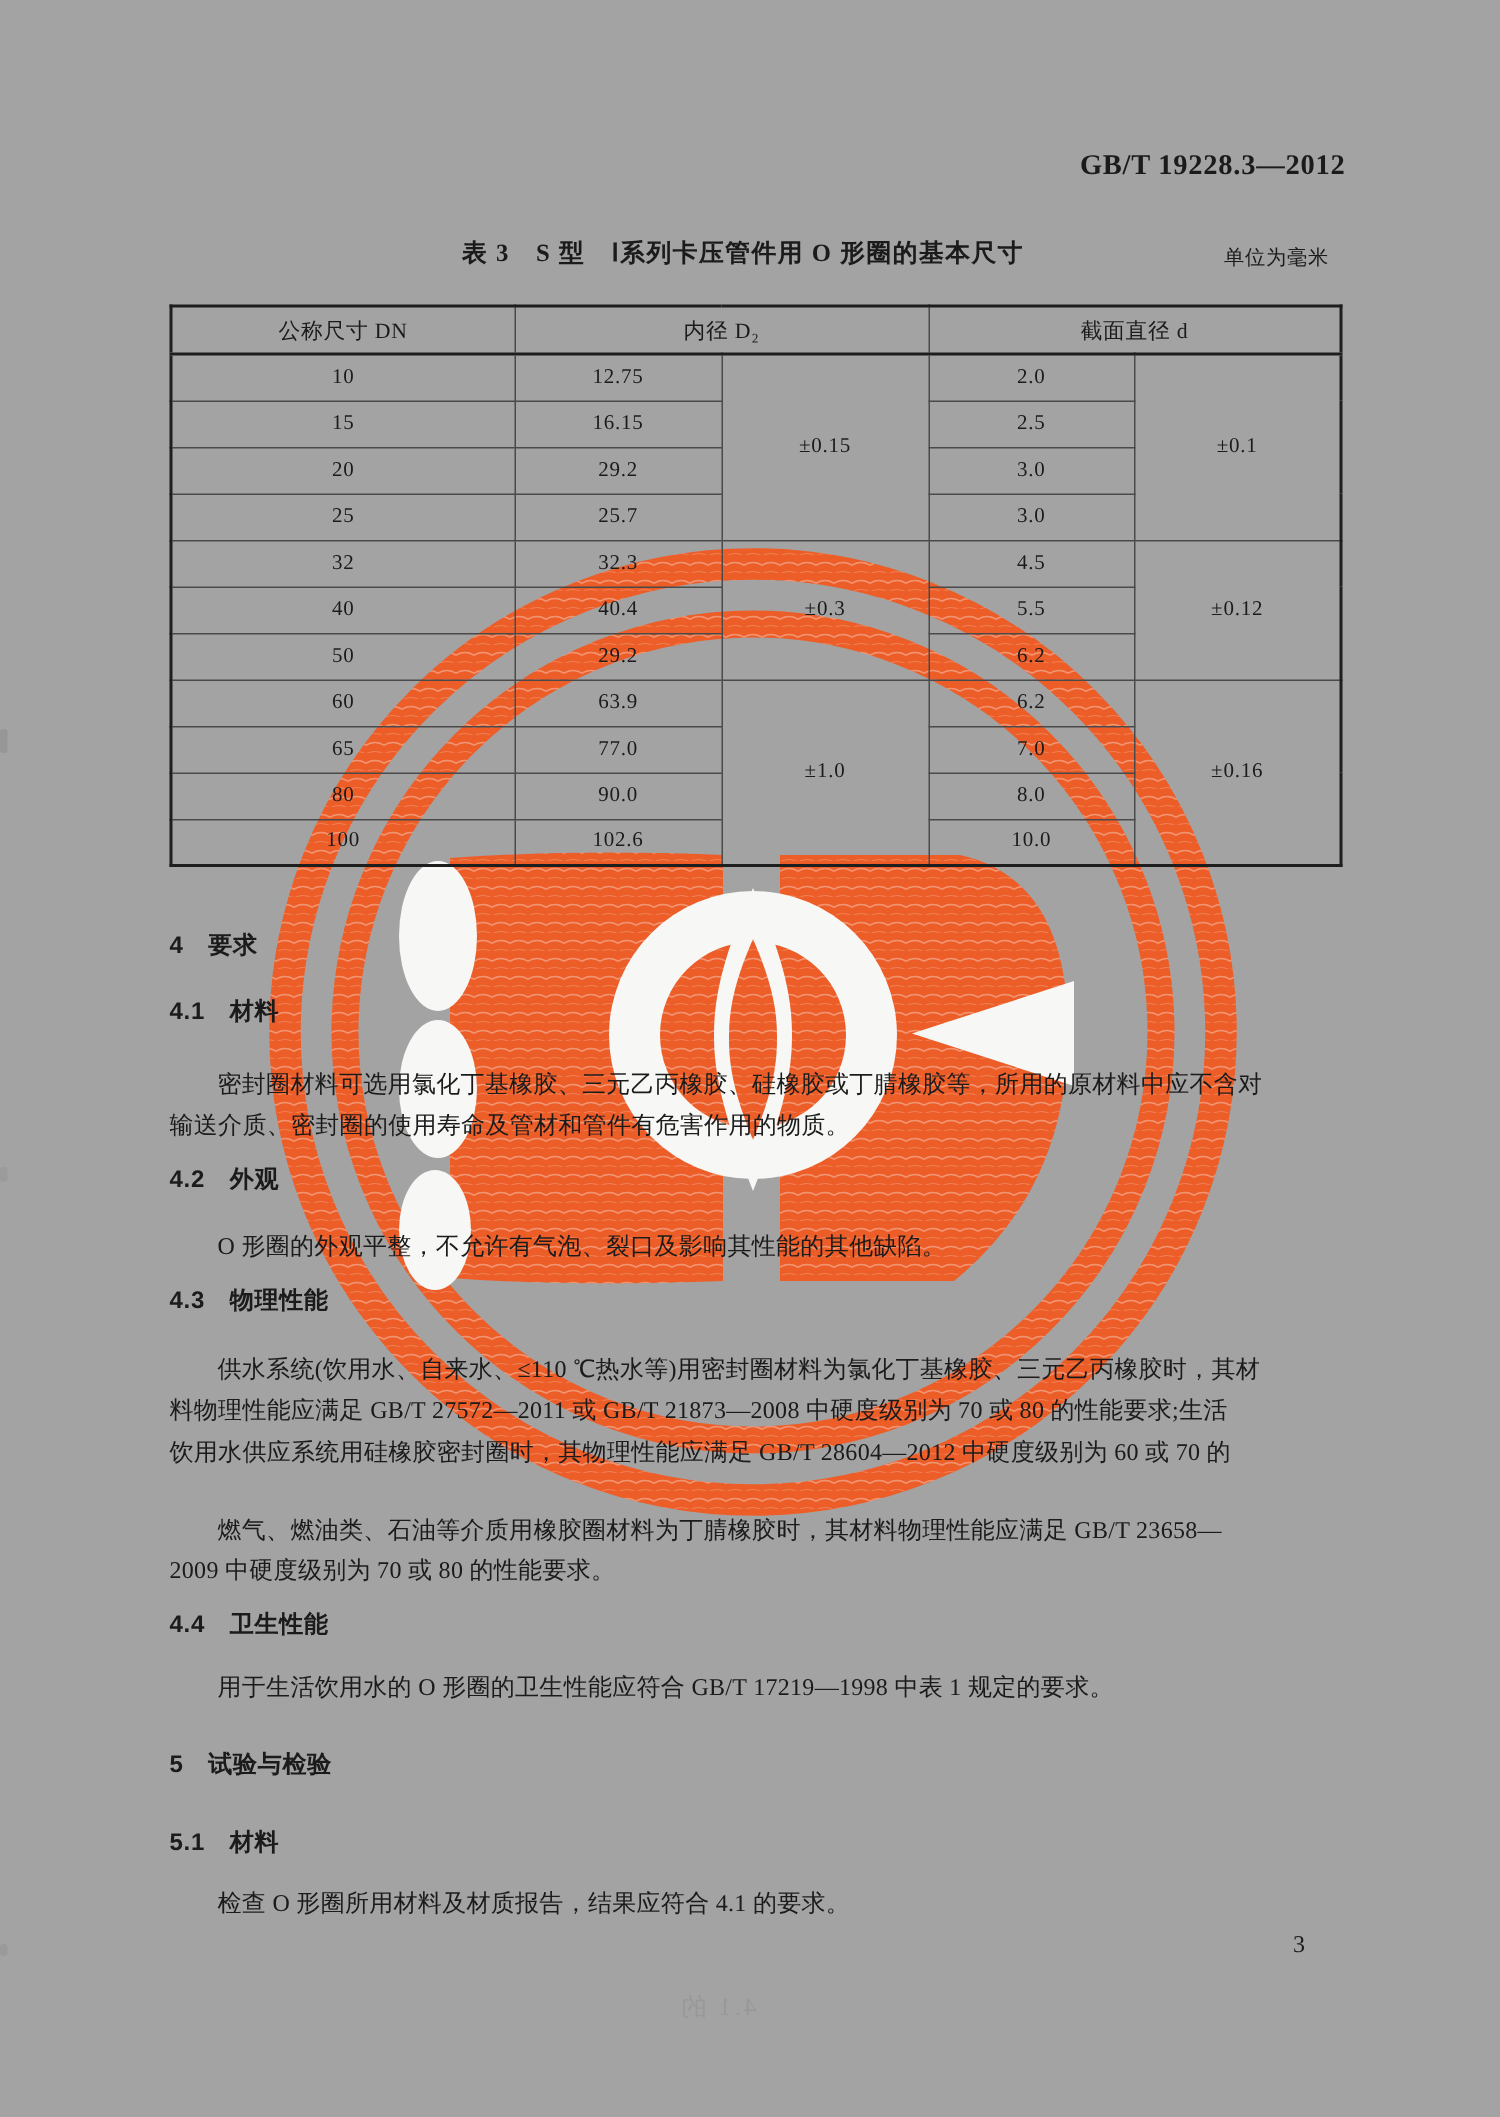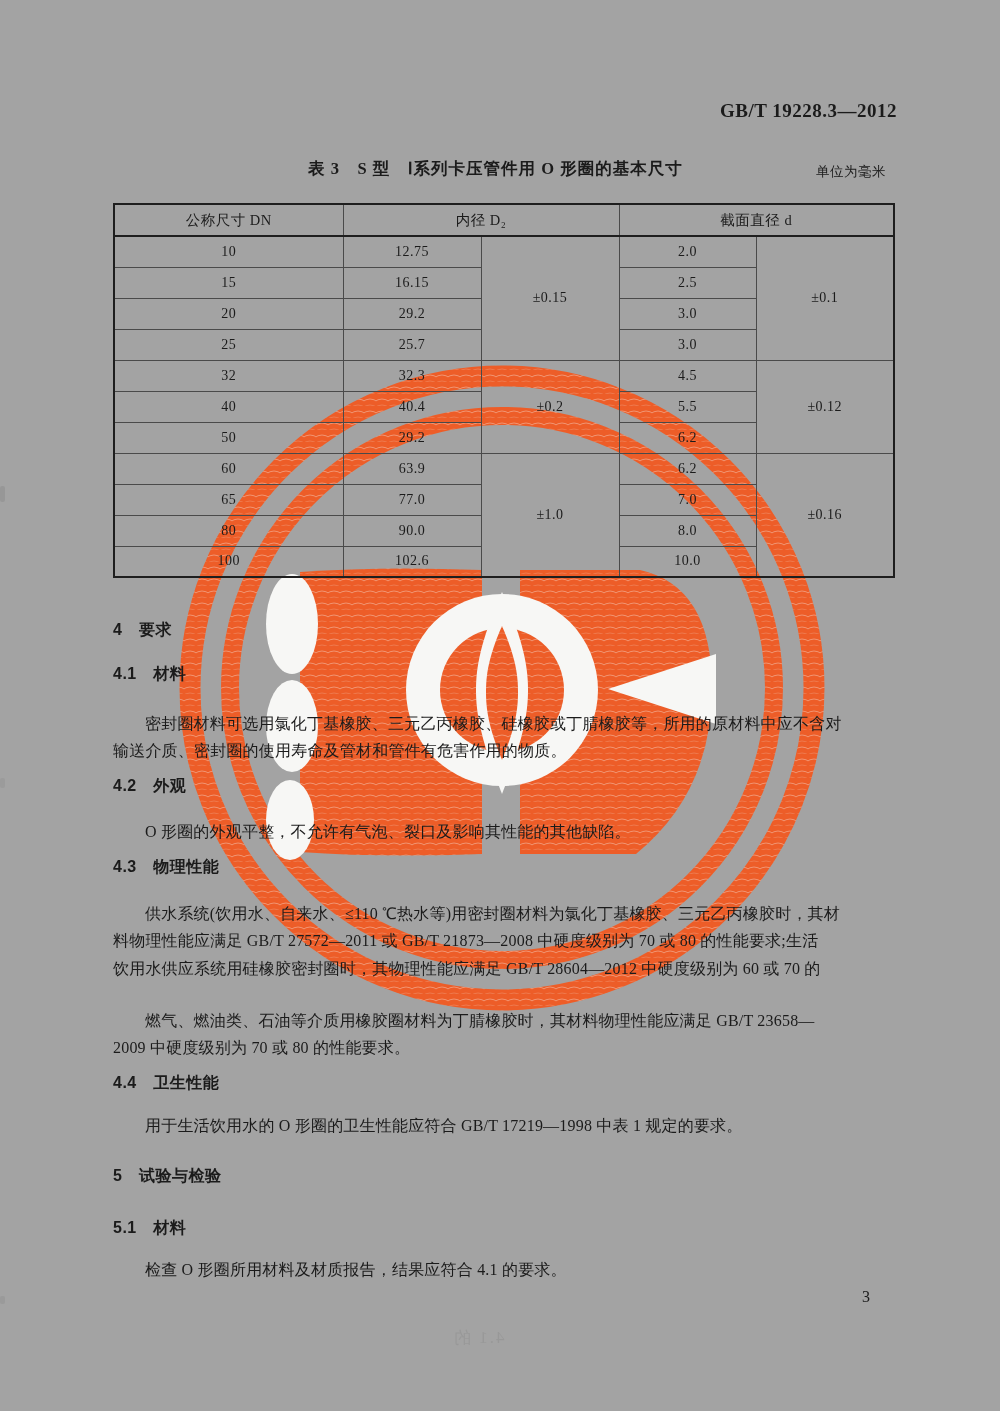--- a/index.html
+++ b/index.html
@@ -107,21 +107,21 @@
           <td>3.0</td>
         </tr>
         <tr>
           <td>25</td>
           <td>25.7</td>
           <td>3.0</td>
         </tr>
         <tr>
           <td>32</td>
           <td>32.3</td>
-          <td rowspan="3">±0.2</td>
+          <td rowspan="3">±0.3</td>
           <td>4.5</td>
           <td rowspan="3">±0.12</td>
         </tr>
         <tr>
           <td>40</td>
           <td>40.4</td>
           <td>5.5</td>
         </tr>
         <tr>
           <td>50</td>

